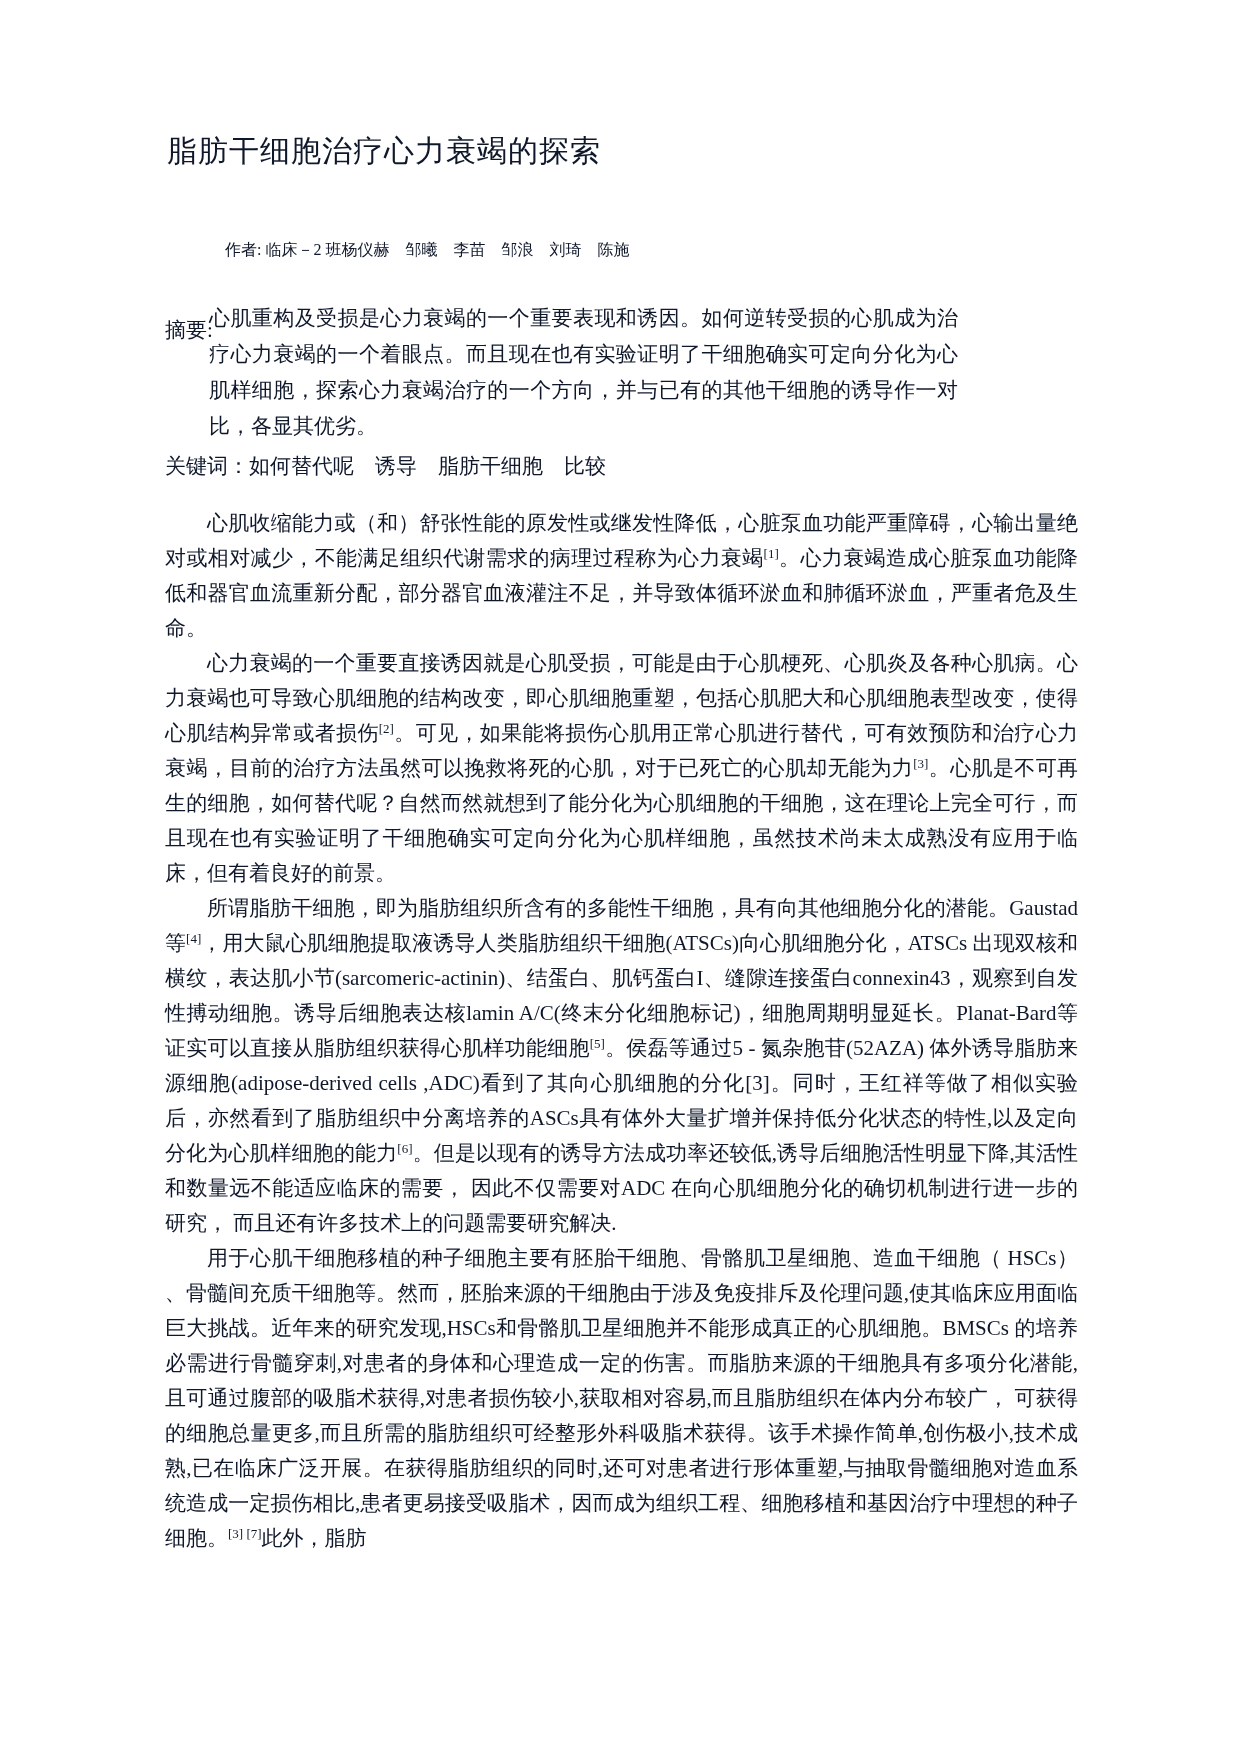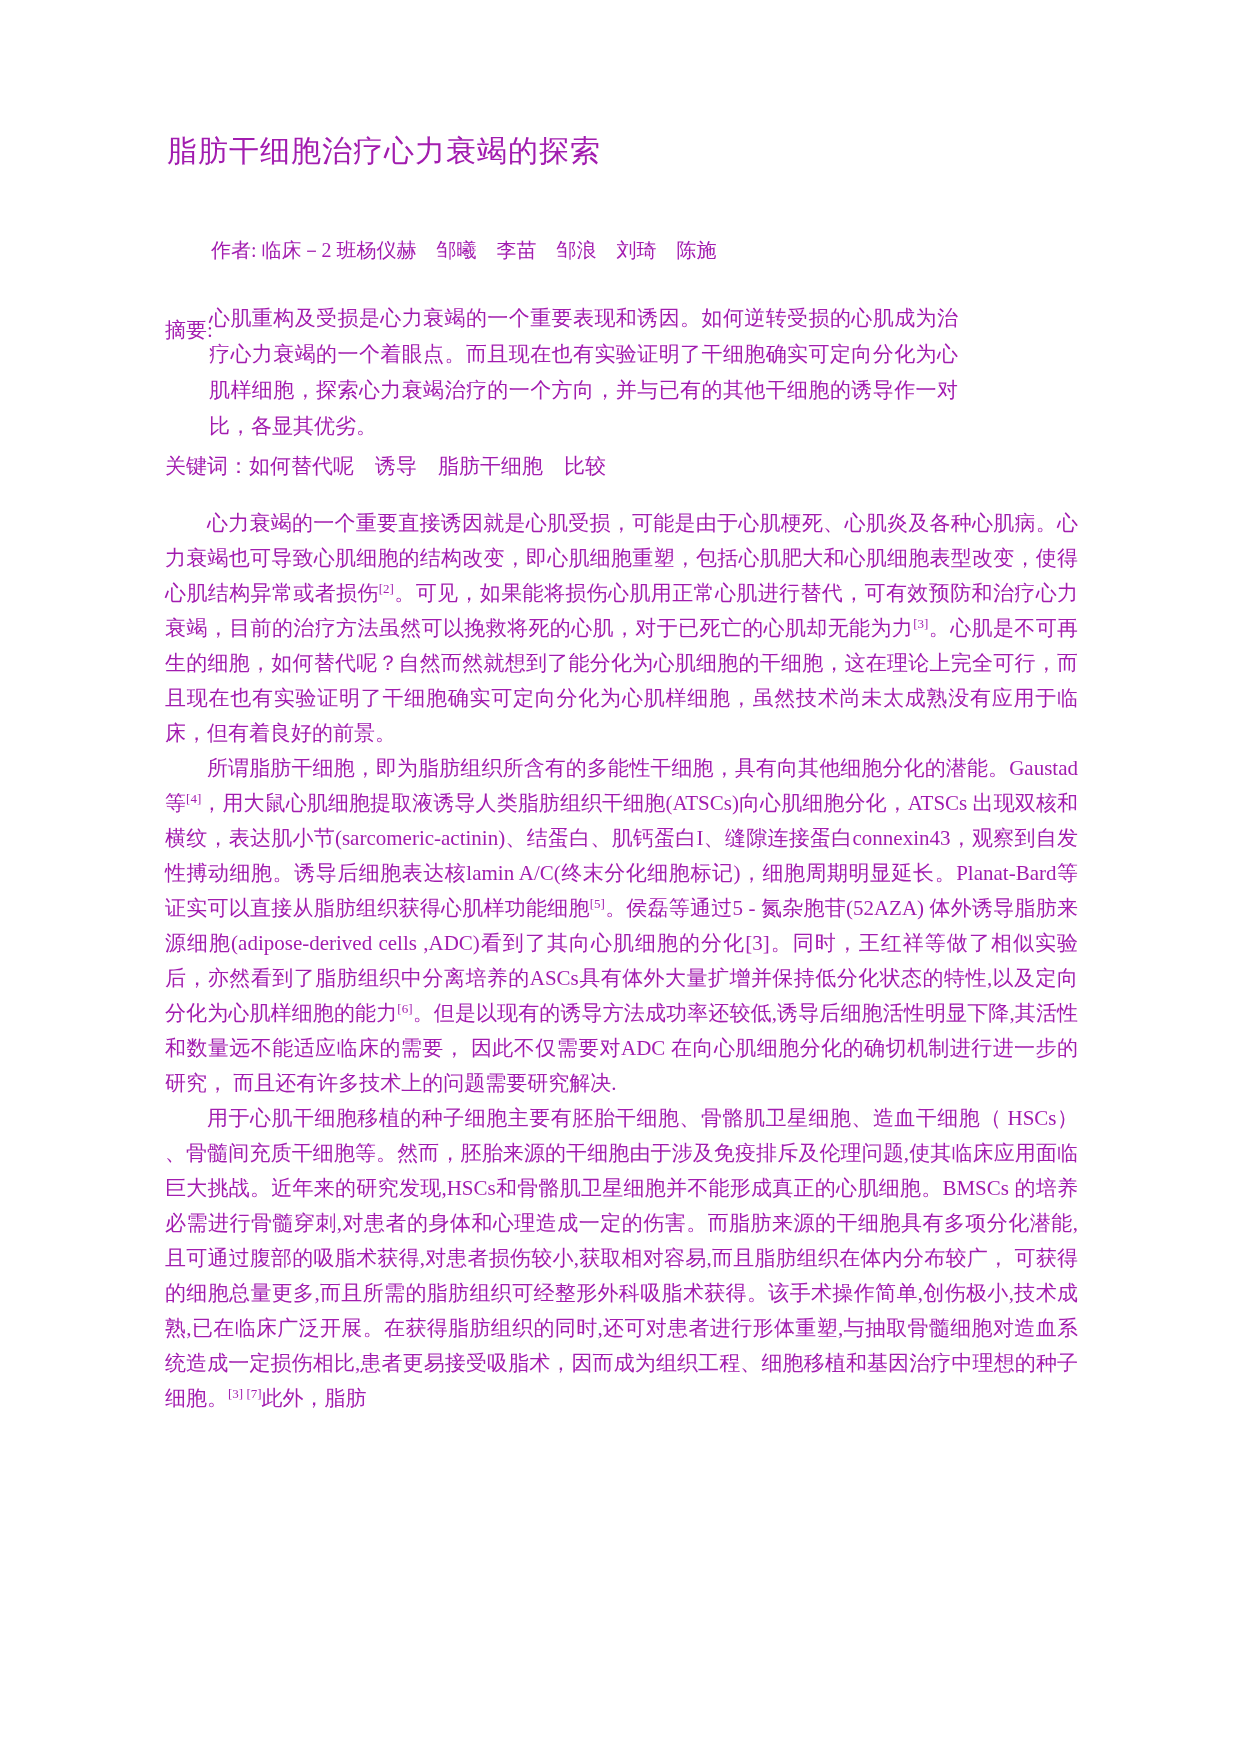--- a/index.html
+++ b/index.html
@@ -6,36 +6,36 @@
     margin: 0;
     padding: 0;
     background: #ffffff;
   }
   .page {
     position: relative;
     width: 1241px;
     height: 1754px;
     margin: 0 auto;
     background: #ffffff;
-    color: #a21caf;
+    color: #0f172a;
     font-family: "Liberation Serif", "DejaVu Serif", serif;
     box-sizing: border-box;
     padding: 130px 163px 0 165px;
     overflow: hidden;
   }
   .doc-title {
     font-size: 30px;
     font-weight: normal;
     letter-spacing: 1px;
     margin: 0 0 64px 2px;
     line-height: 42px;
   }
   .author-line {
-    font-size: 20px;
-    margin: 0 0 36px 46px;
+    font-size: 16px;
+    margin: 0 0 36px 60px;
     line-height: 28px;
     white-space: pre-wrap;
   }
   .abstract {
     position: relative;
     padding-left: 44px;
     margin: 0 120px 0 0;
     font-size: 21px;
     line-height: 36px;
     text-align: justify;
@@ -79,18 +79,19 @@
   <p class="author-line">作者: 临床－2 班杨仪赫　邹曦　李苗　邹浪　刘琦　陈施</p>
 
   <div class="abstract">
     <span class="abs-label">摘要:</span>
     <span>心肌重构及受损是心力衰竭的一个重要表现和诱因。如何逆转受损的心肌成为治疗心力衰竭的一个着眼点。而且现在也有实验证明了干细胞确实可定向分化为心肌样细胞，探索心力衰竭治疗的一个方向，并与已有的其他干细胞的诱导作一对比，各显其优劣。</span>
   </div>
 
   <p class="keywords-line">关键词：如何替代呢　诱导　脂肪干细胞　比较</p>
 
   <div class="body-text" id="paragraphs">
+      <p class="body-par">心肌收缩能力或（和）舒张性能的原发性或继发性降低，心脏泵血功能严重障碍，心输出量绝对或相对减少，不能满足组织代谢需求的病理过程称为心力衰竭<sup class="ref">[1]</sup>。心力衰竭造成心脏泵血功能降低和器官血流重新分配，部分器官血液灌注不足，并导致体循环淤血和肺循环淤血，严重者危及生命。</p>
       <p class="body-par">心力衰竭的一个重要直接诱因就是心肌受损，可能是由于心肌梗死、心肌炎及各种心肌病。心力衰竭也可导致心肌细胞的结构改变，即心肌细胞重塑，包括心肌肥大和心肌细胞表型改变，使得心肌结构异常或者损伤<sup class="ref">[2]</sup>。可见，如果能将损伤心肌用正常心肌进行替代，可有效预防和治疗心力衰竭，目前的治疗方法虽然可以挽救将死的心肌，对于已死亡的心肌却无能为力<sup class="ref">[3]</sup>。心肌是不可再生的细胞，如何替代呢？自然而然就想到了能分化为心肌细胞的干细胞，这在理论上完全可行，而且现在也有实验证明了干细胞确实可定向分化为心肌样细胞，虽然技术尚未太成熟没有应用于临床，但有着良好的前景。</p>
       <p class="body-par">所谓脂肪干细胞，即为脂肪组织所含有的多能性干细胞，具有向其他细胞分化的潜能。Gaustad等<sup class="ref">[4]</sup>，用大鼠心肌细胞提取液诱导人类脂肪组织干细胞(ATSCs)向心肌细胞分化，ATSCs 出现双核和横纹，表达肌小节(sarcomeric-actinin)、结蛋白、肌钙蛋白I、缝隙连接蛋白connexin43，观察到自发性搏动细胞。诱导后细胞表达核lamin A/C(终末分化细胞标记)，细胞周期明显延长。Planat-Bard等证实可以直接从脂肪组织获得心肌样功能细胞<sup class="ref">[5]</sup>。侯磊等通过5 - 氮杂胞苷(52AZA) 体外诱导脂肪来源细胞(adipose-derived cells ,ADC)看到了其向心肌细胞的分化[3]。同时，王红祥等做了相似实验后，亦然看到了脂肪组织中分离培养的ASCs具有体外大量扩增并保持低分化状态的特性,以及定向分化为心肌样细胞的能力<sup class="ref">[6]</sup>。但是以现有的诱导方法成功率还较低,诱导后细胞活性明显下降,其活性和数量远不能适应临床的需要， 因此不仅需要对ADC 在向心肌细胞分化的确切机制进行进一步的研究， 而且还有许多技术上的问题需要研究解决.</p>
       <p class="body-par">用于心肌干细胞移植的种子细胞主要有胚胎干细胞、骨骼肌卫星细胞、造血干细胞（ HSCs） 、骨髓间充质干细胞等。然而，胚胎来源的干细胞由于涉及免疫排斥及伦理问题,使其临床应用面临巨大挑战。近年来的研究发现,HSCs和骨骼肌卫星细胞并不能形成真正的心肌细胞。BMSCs 的培养必需进行骨髓穿刺,对患者的身体和心理造成一定的伤害。而脂肪来源的干细胞具有多项分化潜能,且可通过腹部的吸脂术获得,对患者损伤较小,获取相对容易,而且脂肪组织在体内分布较广， 可获得的细胞总量更多,而且所需的脂肪组织可经整形外科吸脂术获得。该手术操作简单,创伤极小,技术成熟,已在临床广泛开展。在获得脂肪组织的同时,还可对患者进行形体重塑,与抽取骨髓细胞对造血系统造成一定损伤相比,患者更易接受吸脂术，因而成为组织工程、细胞移植和基因治疗中理想的种子细胞。<sup class="ref">[3] [7]</sup>此外，脂肪</p>
     </div>
 
 </div>
 
 </body></html>

